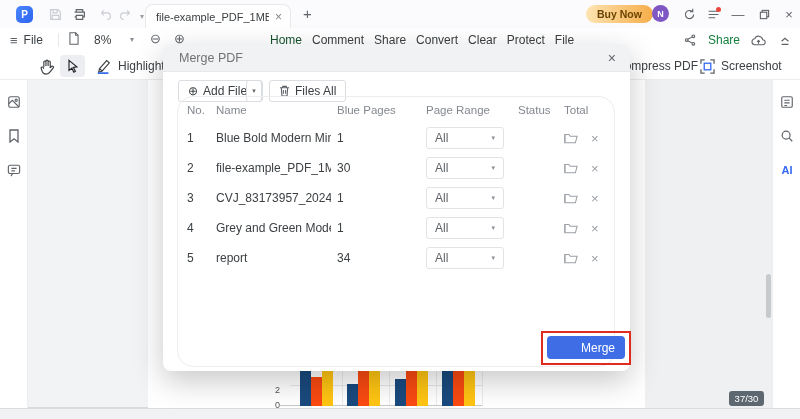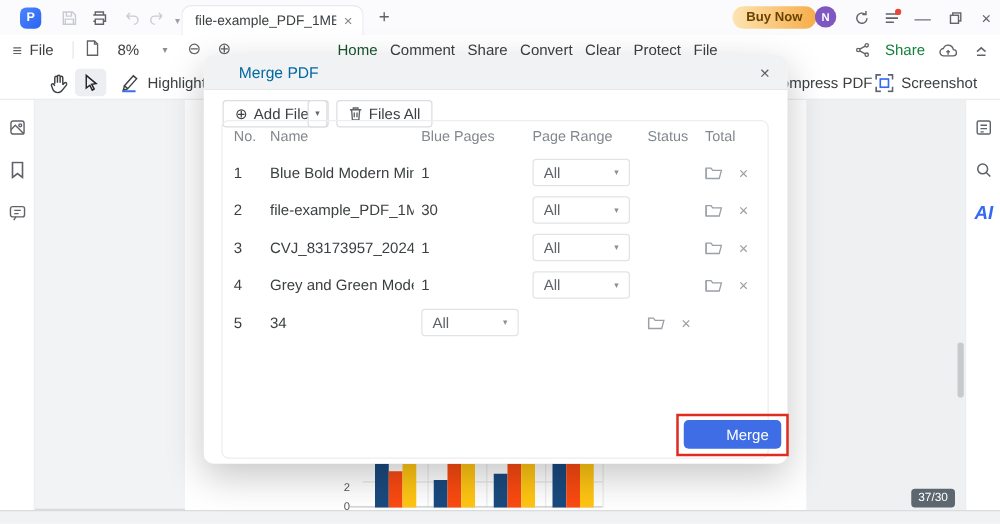--- a/index.html
+++ b/index.html
@@ -45,21 +45,21 @@
   #highlight-btn { left:96px; top:3px; display:flex; align-items:center; gap:6px; color:#3c4043; font-size:12px; height:22px; }
   #compress-btn { left:596px; top:3px; display:flex; align-items:center; gap:5px; color:#3c4043; font-size:12px; height:22px; }
   #screenshot-btn { left:700px; top:3px; display:flex; align-items:center; gap:6px; color:#3c4043; font-size:12px; height:22px; }
 
   
   #left-rail { left:0; top:80px; width:28px; height:328px; background:#fff; border-right:1px solid #eceef0; }
   #left-rail .rail-icon, #right-rail .rail-icon { position:absolute; left:6px; width:16px; height:16px; color:#5f6368; display:flex; align-items:center; justify-content:center; }
   #left-panel { left:28px; top:80px; width:120px; height:328px; background:#f2f3f5; border-bottom:1px solid #d9dadc; }
   #doc-area { left:148px; top:80px; width:624px; height:328px; background:#eef0f2; }
   #right-rail { left:772px; top:80px; width:28px; height:328px; background:#fff; border-left:1px solid #eceef0; }
-  #ai-icon { font-size:15px; font-weight:bold; color:#3569f3;font-style:italic; }
+  #ai-icon { font-size:11px; font-weight:bold; color:#3569f3; }
   #page { left:0; top:0; width:497px; height:328px; background:#fff; }
   #vscroll { left:618px; top:194px; width:5px; height:44px; border-radius:3px; background:#c7cacd; }
 
   
   #plot { left:142px; top:291px; width:192px; height:35px; }
   #plot .bar { position:absolute; bottom:0; width:11px; }
   #plot .vgrid { position:absolute; top:0; bottom:0; width:1px; background:#ececec; }
   #plot .hgrid { position:absolute; left:0; right:0; height:1px; background:#e6e6e6; }
   #plot .baseline { position:absolute; left:-10px; right:0; bottom:0; height:1px; background:#c9c9c9; }
   .ytick { position:absolute; width:14px; text-align:right; font-size:9px; color:#555; }
@@ -67,27 +67,27 @@
   #watermark { left:627px; top:292px; width:170px; color:#9ba1a7; }
   #watermark .l1 { font-size:15px; }
   #watermark .l2 { font-size:9.5px; margin-top:4px; color:#a6abb1; }
   #page-badge { left:581px; top:311px; width:35px; height:15px; background:#5d6770; border-radius:3px; color:#fff; font-size:9.5px; display:flex; align-items:center; justify-content:center; }
 
   #bottombar { left:0; top:408px; width:800px; height:11px; background:#f1f2f3; border-top:1px solid #dbdcde; }
 
   
   #merge-dialog { left:163px; top:44px; width:467px; height:327px; background:#fff; border-radius:8px; box-shadow:0 10px 30px rgba(0,0,0,0.22); z-index:10; }
   #dlg-header { left:0; top:0; width:467px; height:28px; background:#f1f2f4; border-radius:8px 8px 0 0; border-bottom:1px solid #e6e7e9; display:flex; align-items:center; padding:0 14px 0 16px; }
-  #dlg-title { font-size:12.5px; color:#0369a1; flex:1;margin-left:12px; }
+  #dlg-title { font-size:12.5px; color:#737373; flex:1; }
   #dlg-close { font-size:14px; color:#5f6368; cursor:pointer; }
   .dlg-btn { display:inline-flex; align-items:center; gap:5px; height:22px; padding:0 9px; border:1px solid #dadde1; border-radius:3px; background:#fff; font-size:12px; color:#3c4043; cursor:pointer; }
   #add-files-btn { left:15px; top:36px; }
   #add-files-caret { left:83px; top:36px; width:16px; padding:0; justify-content:center; font-size:7px; color:#666; }
   #clear-all-btn { left:106px; top:36px; }
-  #file-table { left:14px; top:52px; width:438px; height:271px; border:1px solid #ededef; border-radius:6px; overflow:hidden; }
+  #file-table { left:14px; top:52px; width:438px; height:271px; border:1px solid #ededef; border-radius:16px; overflow:hidden; }
   .trow { display:grid; grid-template-columns:29px 121px 89px 92px 46px 1fr; align-items:center; padding-left:9px; }
   #thead { height:26px; color:#83888f; font-size:11.5px; }
   .frow { height:30px; font-size:12px; color:#3c4043; }
   .frow .name { white-space:nowrap; overflow:hidden; max-width:115px; }
   .range-select { width:78px; height:22px; border:1px solid #e1e3e6; border-radius:3px; background:#fff; display:inline-flex; align-items:center; padding:0 8px; font-size:12px; color:#5f6368; cursor:pointer; }
   .range-select .caret { margin-left:auto; font-size:7px; color:#8a8f96; }
   .opt { display:flex; align-items:center; gap:13px; color:#9aa0a6; }
   .opt .del { font-size:13px; cursor:pointer; }
   #merge-btn { left:384px; top:292px; width:78px; height:23px; background:#3e6de5; border:none; border-radius:4px; color:#fff; font-size:12px; cursor:pointer;padding-left:24px; }
   #merge-annotation { left:378px; top:287px; width:90px; height:34px; border:2px solid #e02b20; background:transparent; pointer-events:none; }
@@ -432,20 +432,21 @@
                   <path d="M1 2.5h4.5l1.5 2H15l-2 7.5H1z"></path>
                   <path d="M1 2.5V12"></path>
                 </svg>
           </span>
           <span class="del">×</span>
         </span>
       </div>
 
       <div class="trow frow">
         <span class="no">5</span>
+        <span class="name">report</span>
         <span class="pages">34</span>
         <span>
           <span class="range-select">
             <span class="val">All</span>
             <span class="caret">▾</span>
           </span>
         </span>
         <span class="status"></span>
         <span class="opt">
           <span>

